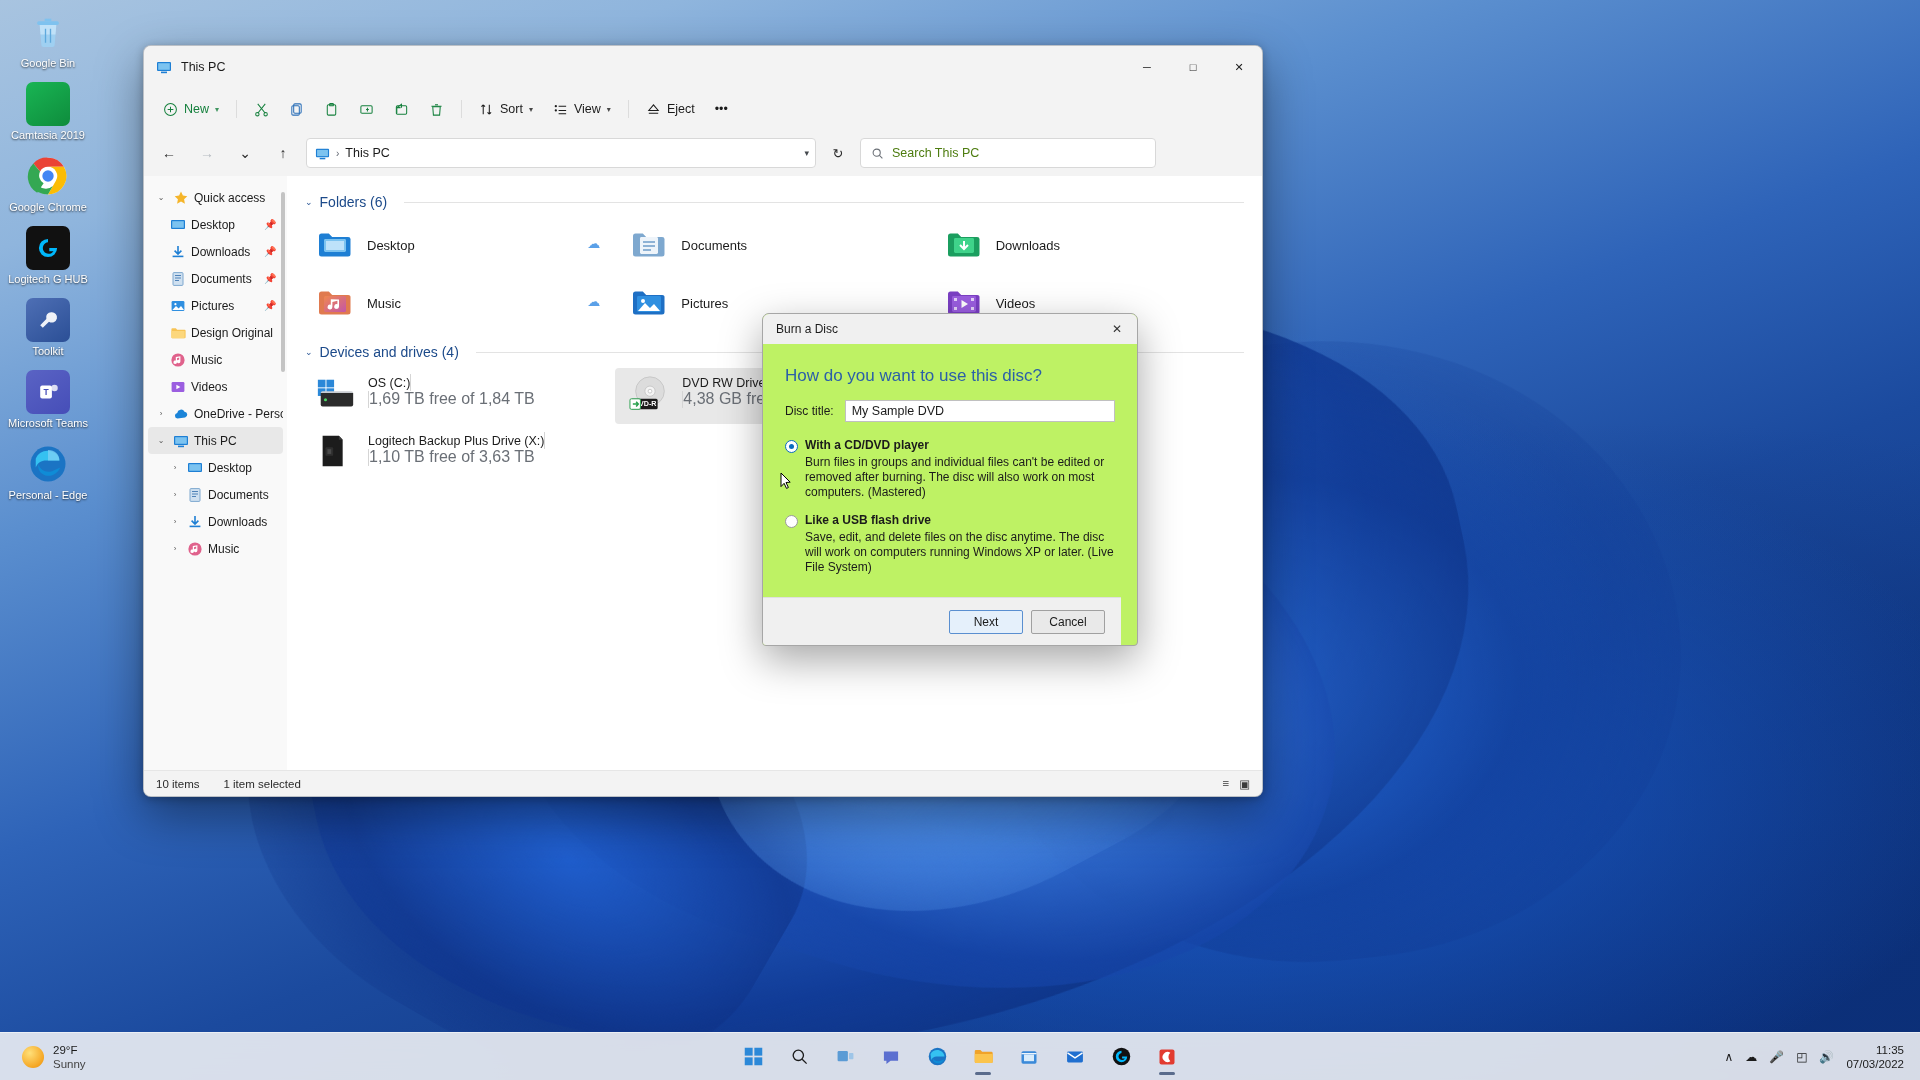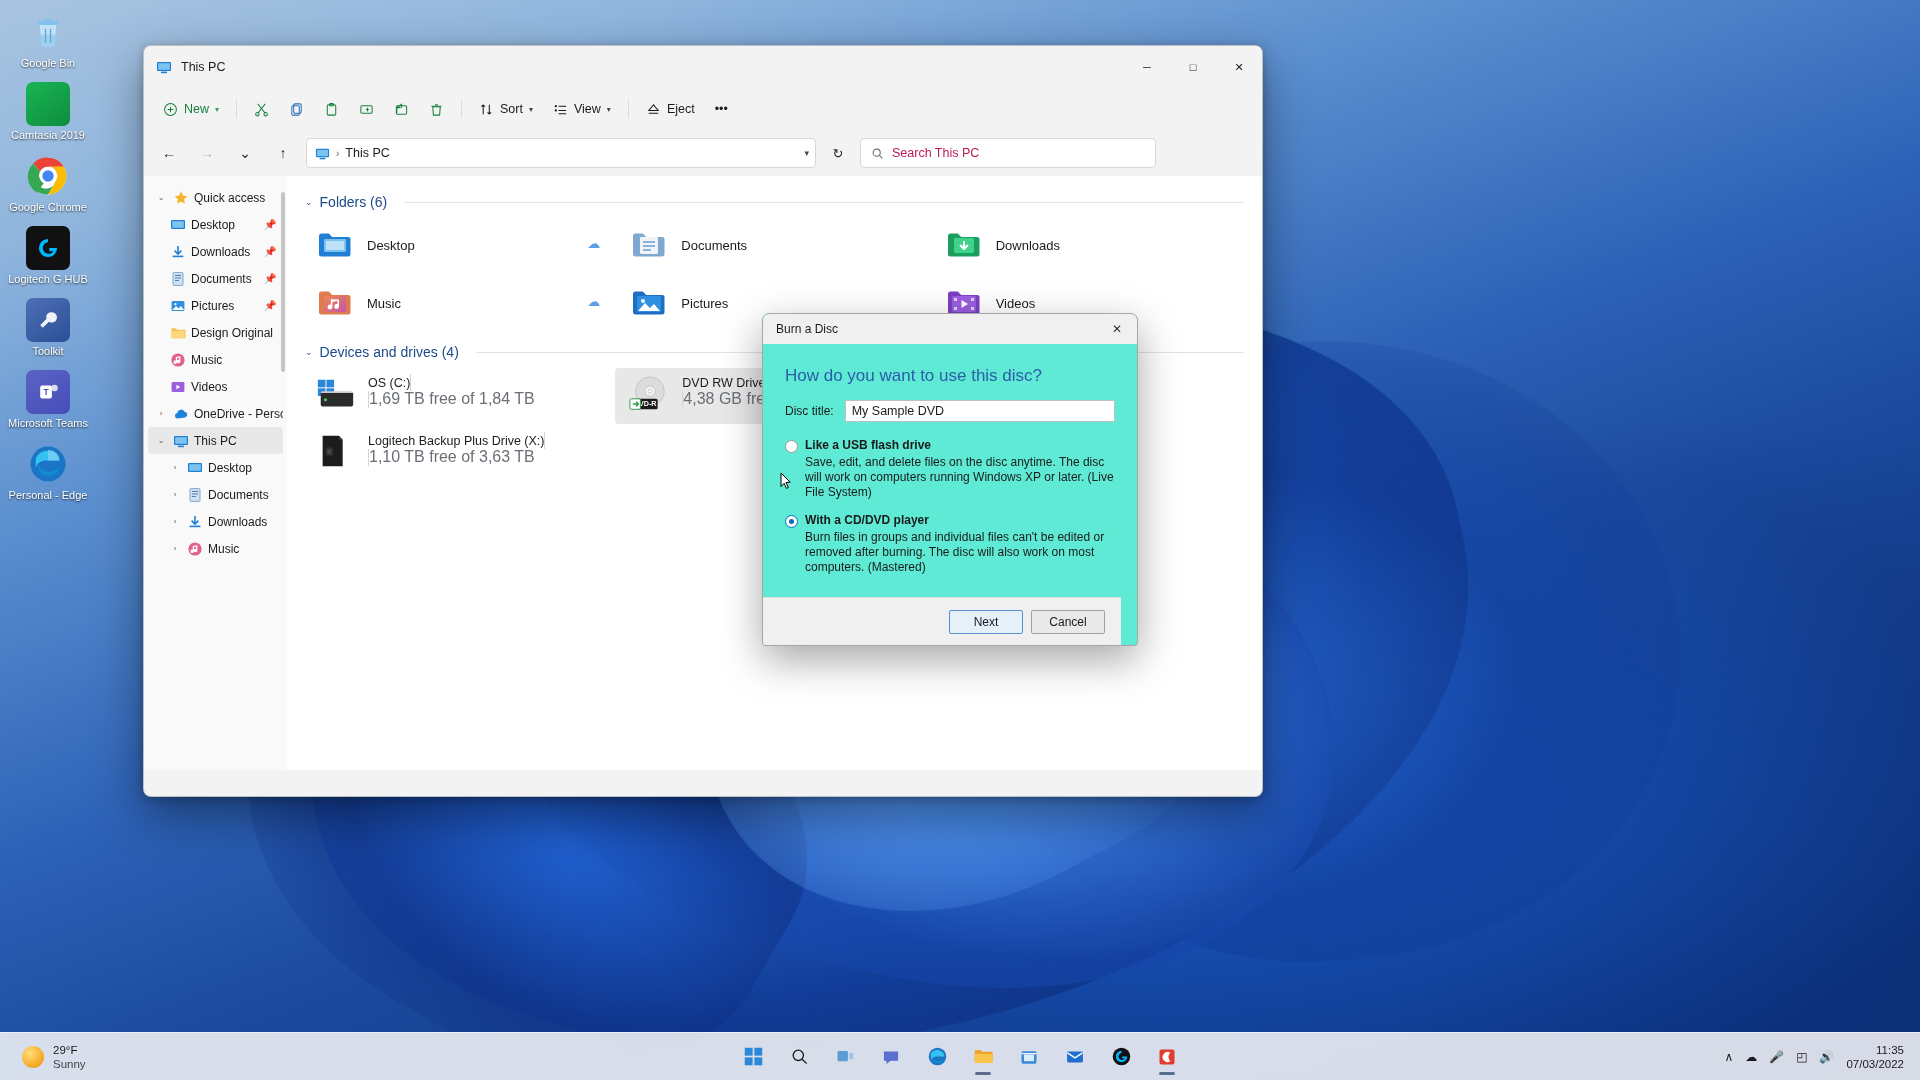--- a/index.html
+++ b/index.html
@@ -145,21 +145,21 @@
     display: flex; align-items: center; padding: 0 6px 0 8px; gap: 6px;
     font-size: 12.5px; color: #1b1b1b;
   }
   #crumbbox .mini-pc { width: 15px; height: 15px; }
   #crumbbox .sep { color: #5f6570; font-size: 10px; }
   #crumbbox .cb-chev { margin-left: auto; font-size: 9px; color: #44484d; }
   .refresh-btn { width: 28px; height: 28px; display:flex; align-items:center; justify-content:center; color:#2b2b2b; font-size:13px; border-radius:4px;}
   #searchbox {
     width: 296px; height: 30px; background: #fff; border: 1px solid #d8d8d8;
     border-radius: 4px; display: flex; align-items: center; gap: 8px;
-    padding: 0 10px; font-size: 12.5px; color: #be185d;
+    padding: 0 10px; font-size: 12.5px; color: #4d7c0f;
   }
 
   #body {
     display: flex; height: calc(100% - 42px - 42px - 46px - 26px);
     background: #fff;
   }
   #nav {
     width: 143px; background: #f9f9f9; position: relative;
     padding-top: 8px; overflow: hidden;
   }
@@ -222,21 +222,21 @@
   #statusbar {
     height: 26px; background: #f3f3f3; display: flex; align-items: center;
     padding: 0 12px; font-size: 11.5px; color: #2b2b2b; gap: 24px;
     border-top: 1px solid #e6e6e6;
   }
   #statusbar .right { margin-left: auto; display: flex; gap: 10px; color: #3a3a3a; }
 
   
   #burn-dialog {
     position: absolute; left: 762px; top: 313px; width: 376px; height: 333px;
-    background: #5eead4; border: 1px solid #a6a6a6;
+    background: #bef264; border: 1px solid #a6a6a6;
     border-radius: 7px 7px 4px 4px;
     box-shadow: 0 14px 40px rgba(0,0,0,.35);
     font-family: "Liberation Sans", sans-serif;
     overflow: hidden;
   }
   #bd-title {
     height: 30px; display: flex; align-items: center; padding-left: 13px;
     font-size: 12px; color: #1b1b1b; background: #f0f0f0;
   }
   #bd-close {
@@ -799,50 +799,58 @@
           <span class="drive-meta">
             <span class="drive-name">Logitech Backup Plus Drive (X:)</span>
             <span class="bar"><i id="bar2" style="width: 70%;"></i></span>
             <span class="drive-free">1,10 TB free of 3,63 TB</span>
           </span>
         </div>
       </div>
     </div>
   </div>
 
+  <div id="statusbar">
+    <span>10 items</span>
+    <span>1 item selected</span>
+    <span class="right">
+      <span>≡</span>
+      <span>▣</span>
+    </span>
+  </div>
 </div>
 
 <div id="burn-dialog">
   <div id="bd-title">
     <span>Burn a Disc</span>
     <div id="bd-close">✕</div>
   </div>
 
   <div id="bd-body">
     <div id="bd-heading">How do you want to use this disc?</div>
 
     <div id="bd-titlerow">
       <label>Disc title:</label>
       <input id="disc-title-input" type="text" value="My Sample DVD" style="">
     </div>
 
     <div class="radio-block">
       <div class="radio-line">
+        <span class="radio checked"></span>
+        <span class="radio-label">With a CD/DVD player</span>
+      </div>
+      <div class="radio-desc">Burn files in groups and individual files can't be edited or removed after burning. The disc will also work on most computers. (Mastered)</div>
+    </div>
+
+    <div class="radio-block">
+      <div class="radio-line">
         <span class="radio"></span>
         <span class="radio-label">Like a USB flash drive</span>
       </div>
       <div class="radio-desc">Save, edit, and delete files on the disc anytime. The disc will work on computers running Windows XP or later. (Live File System)</div>
-    </div>
-
-    <div class="radio-block">
-      <div class="radio-line">
-        <span class="radio checked"></span>
-        <span class="radio-label">With a CD/DVD player</span>
-      </div>
-      <div class="radio-desc">Burn files in groups and individual files can't be edited or removed after burning. The disc will also work on most computers. (Mastered)</div>
     </div>
 
     <a id="bd-link" href="#">Which one should I choose?</a>
   </div>
 
   <div id="dlg-cursor">
     <svg viewBox="0 0 12 18">
         <path d="M1 1l9.2 9.2-4.2.3 2.4 5-1.9.9-2.4-5.1L1 14.6z" fill="#fff" stroke="#000" stroke-width="1"></path>
       </svg>
   </div>

